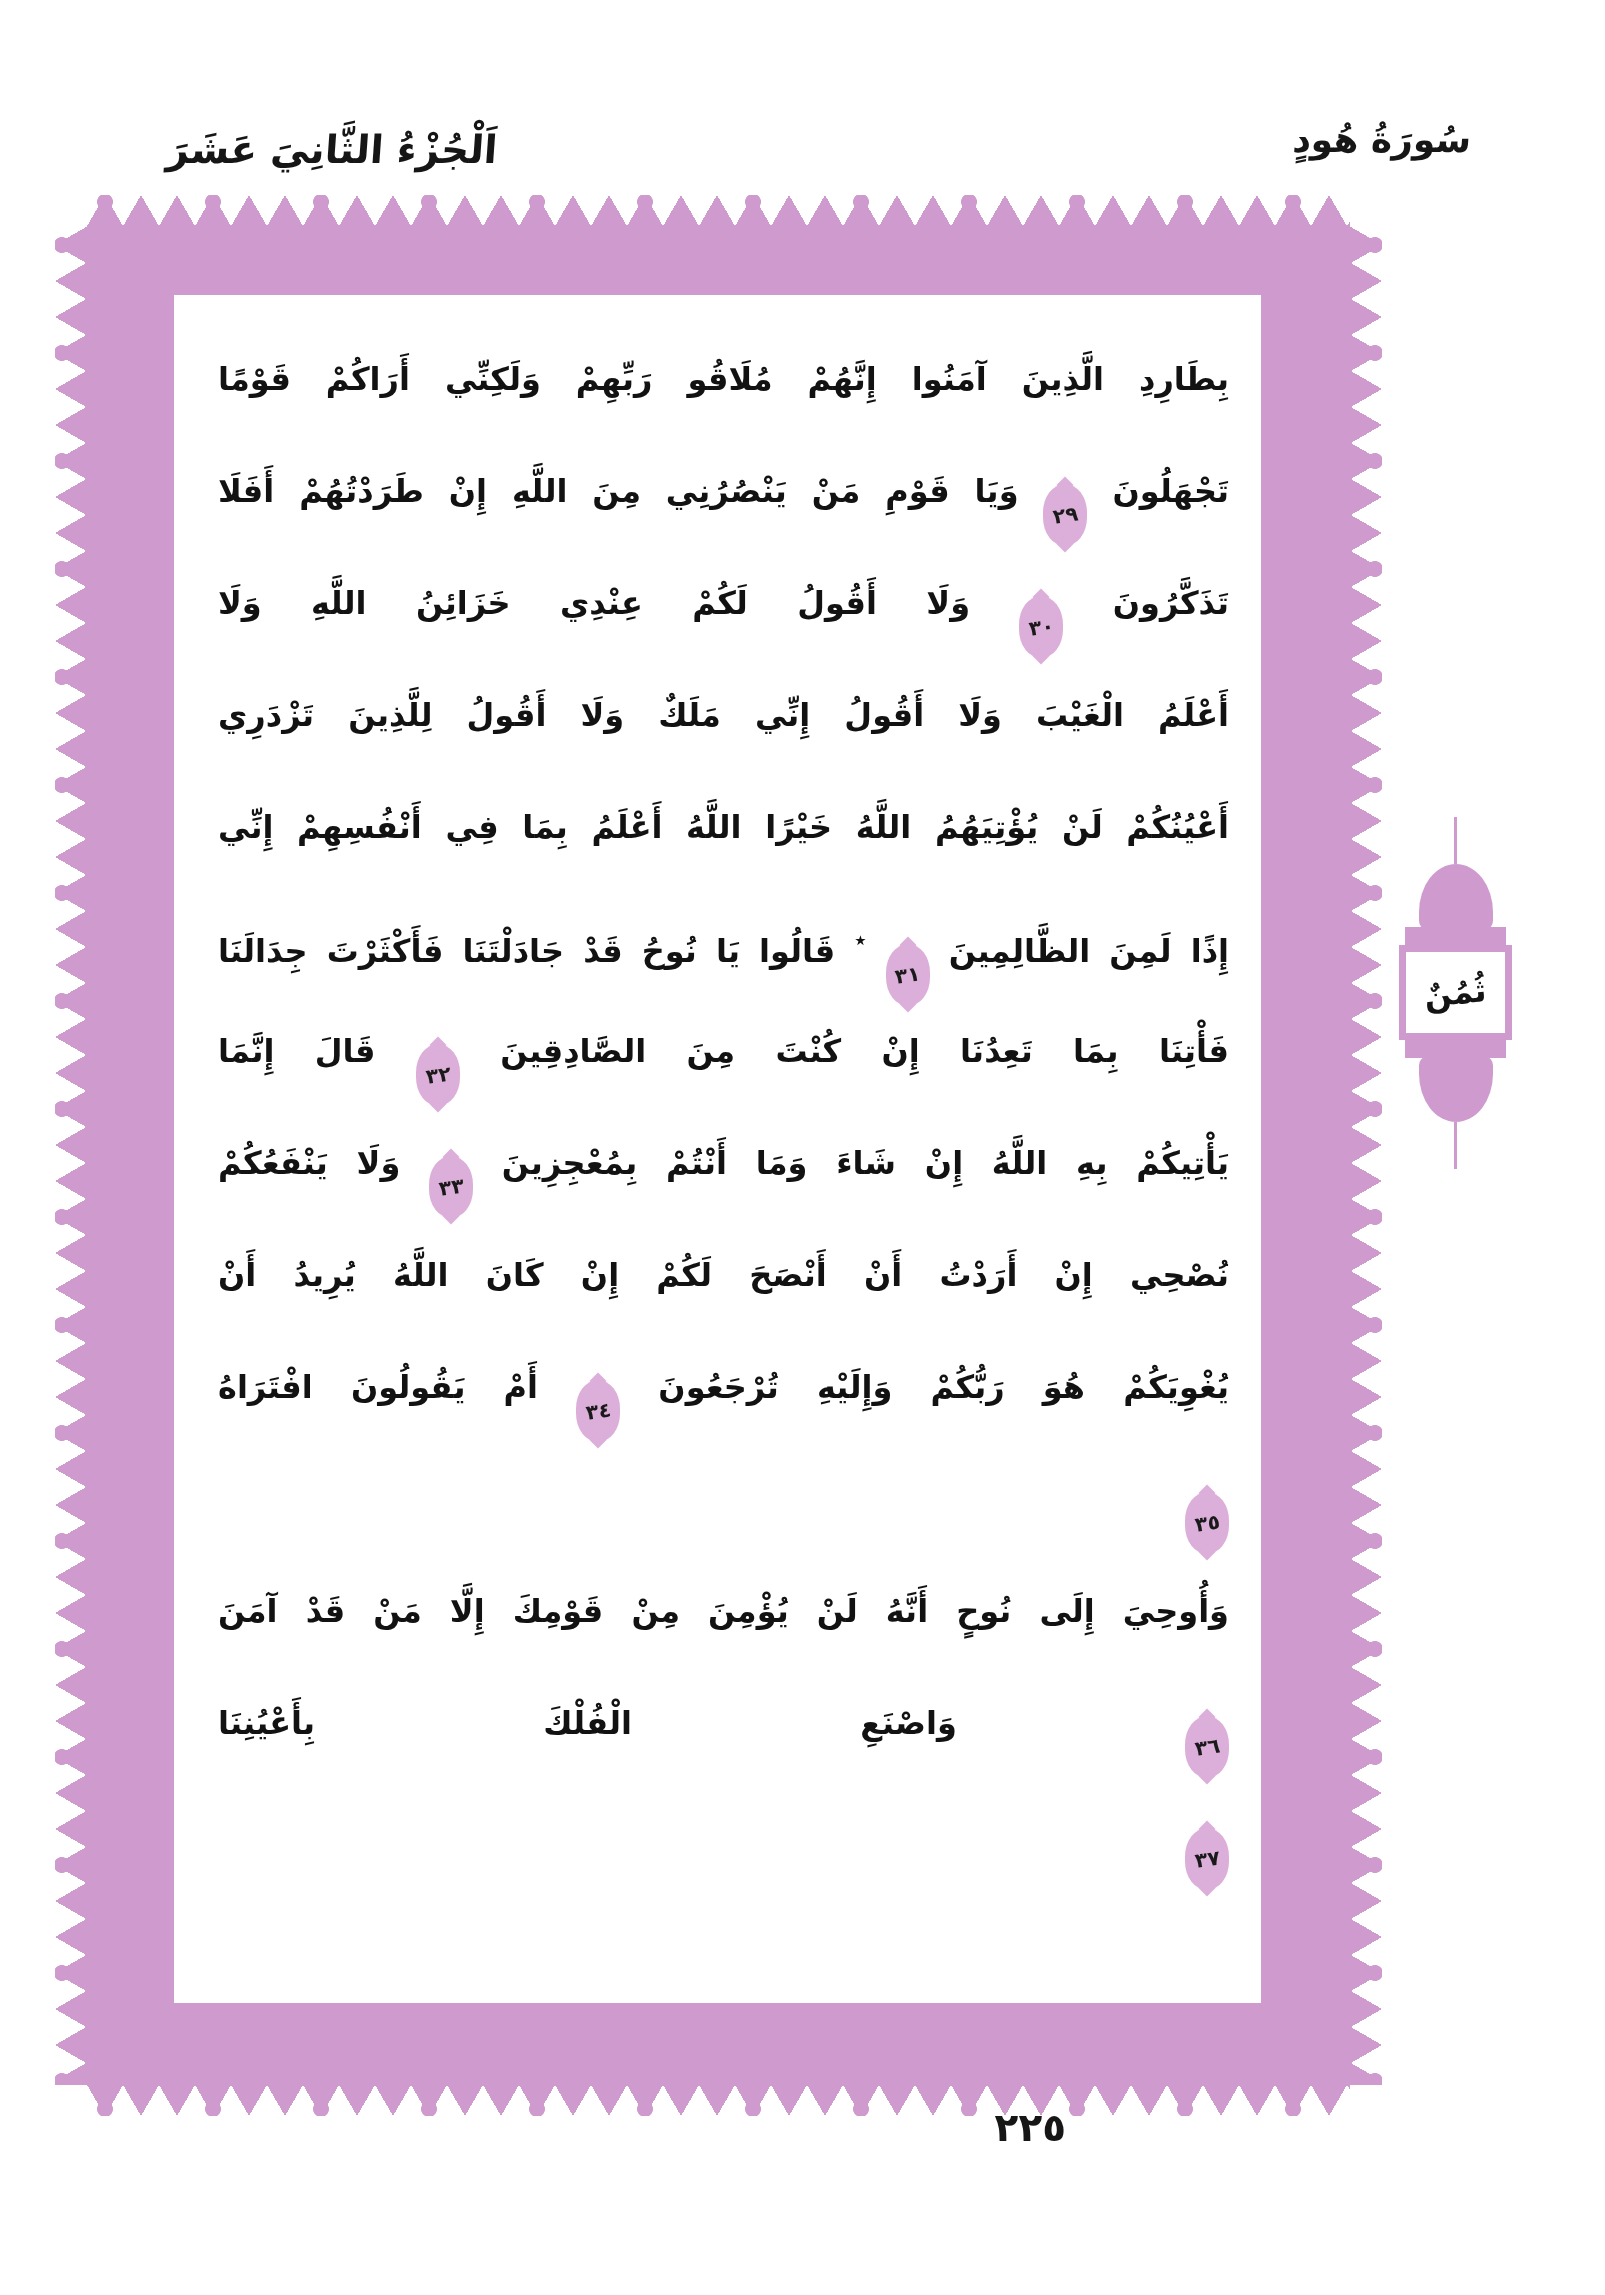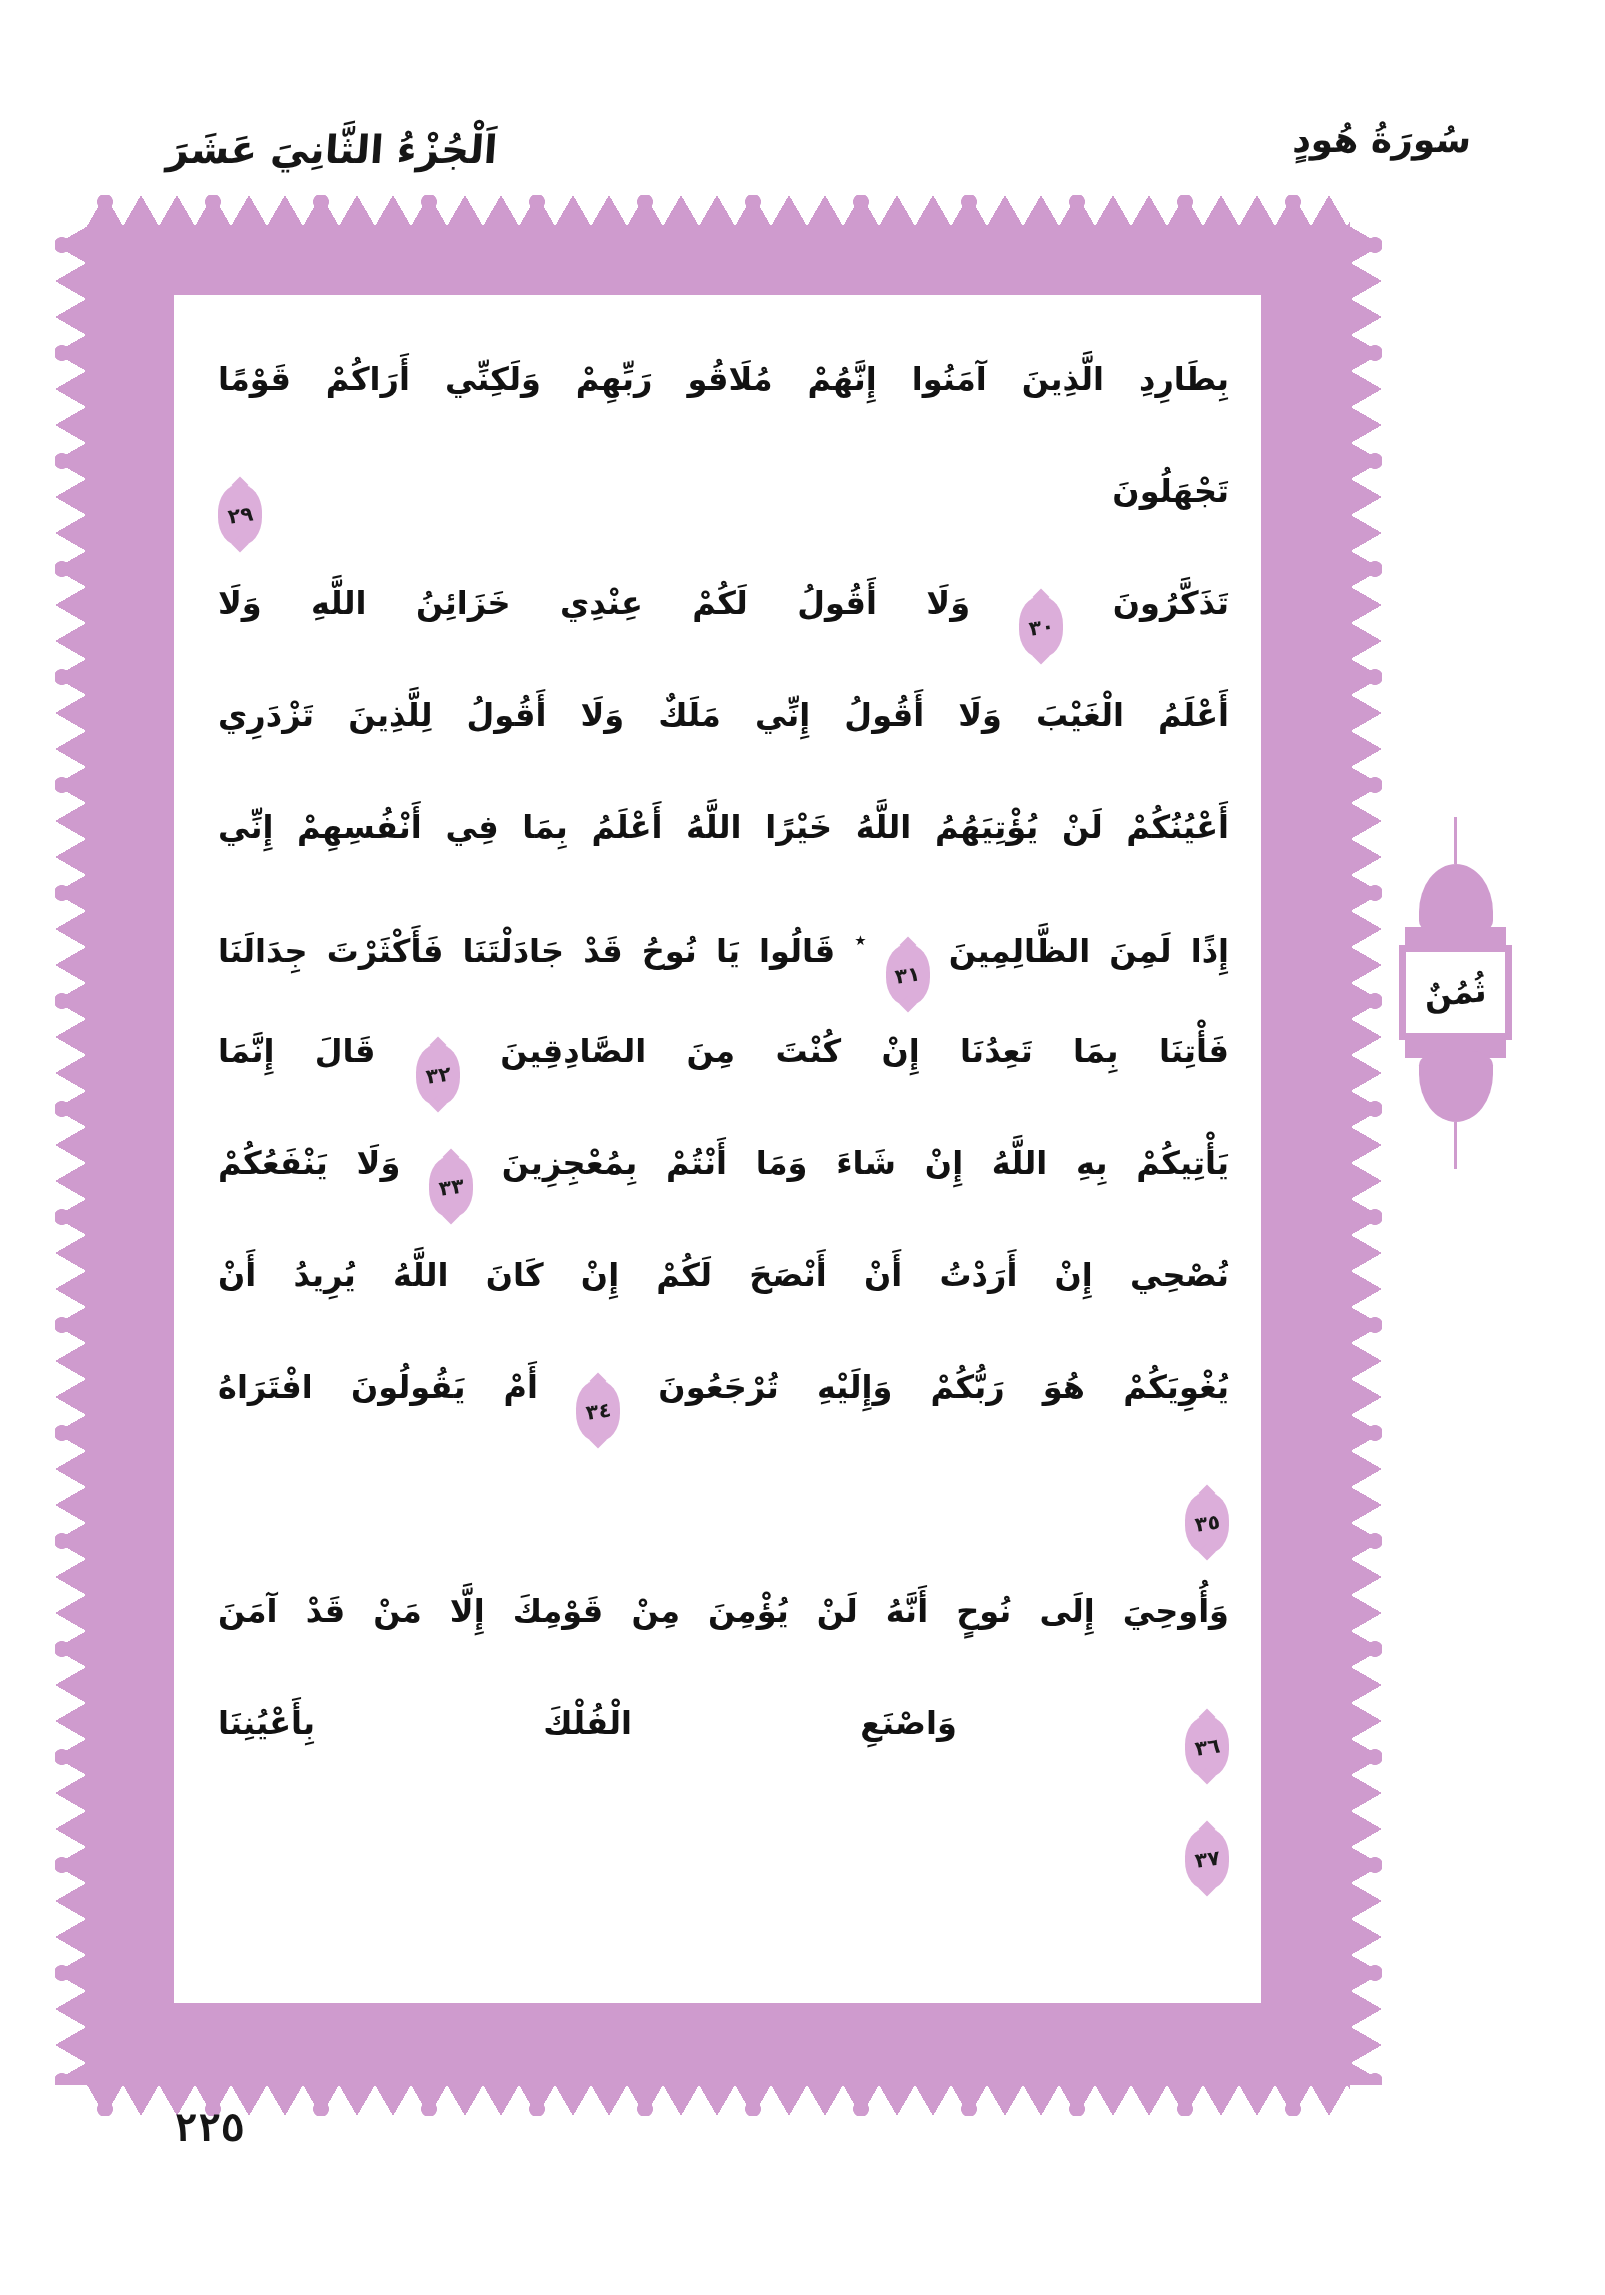--- a/index.html
+++ b/index.html
@@ -65,22 +65,22 @@
   .orn-dome{width:74px; height:71px; background:var(--band); margin:0 auto;
     border-radius:65% 65% 42% 42% / 88% 88% 26% 26%;}
   .orn-dome.flip{border-radius:42% 42% 65% 65% / 26% 26% 88% 88%;}
   .orn-shoulder{width:101px; height:18px; background:var(--band); margin:-7.6px auto 0;}
   .orn-shoulder.low{margin:0 auto -7.6px;}
   .orn-box{width:113px; height:95px; margin:0 auto; border:7.6px solid var(--band);
     background:#fff; display:flex; align-items:center; justify-content:center;}
   .orn-label{font-size:32px; font-weight:bold; color:#141414; transform:rotate(-6deg);}
   
   .page-num{
-    position:absolute; left:174px; top:2105px; width:906px;
-    text-align:left; font-size:39px; font-weight:bold; color:#161616;font-family:Liberation Mono, monospace;
+    position:absolute; left:160px; top:2105px; width:906px;
+    text-align:right; font-size:39px; font-weight:bold; color:#161616;
   }
 </style>
 </head>
 <body>
 
 <div class="page">
 
   <div class="hdr hdr-juz">اَلْجُزْءُ الثَّانِيَ عَشَرَ</div>
   <div class="hdr hdr-surah">سُورَةُ هُودٍ</div>
 
@@ -90,21 +90,21 @@
   <div class="band band-right"></div>
   <div class="fr fr-top"></div>
   <div class="fr fr-bottom"></div>
   <div class="fr fr-left"></div>
   <div class="fr fr-right"></div>
 
   <div class="text-area">
       <div class="line"><span>بِطَارِدِ الَّذِينَ آمَنُوا إِنَّهُمْ مُلَاقُو رَبِّهِمْ وَلَكِنِّي أَرَاكُمْ قَوْمًا</span> </div>
       <div class="line"><span>تَجْهَلُونَ</span> <span class="ayah">
           <span class="ayah-num">٢٩</span>
-        </span>  </div>
+        </span> <span>وَيَا قَوْمِ مَنْ يَنْصُرُنِي مِنَ اللَّهِ إِنْ طَرَدْتُهُمْ أَفَلَا</span> </div>
       <div class="line"><span>تَذَكَّرُونَ</span> <span class="ayah">
           <span class="ayah-num">٣٠</span>
         </span> <span>وَلَا أَقُولُ لَكُمْ عِنْدِي خَزَائِنُ اللَّهِ وَلَا</span> </div>
       <div class="line"><span>أَعْلَمُ الْغَيْبَ وَلَا أَقُولُ إِنِّي مَلَكٌ وَلَا أَقُولُ لِلَّذِينَ تَزْدَرِي</span> </div>
       <div class="line"><span>أَعْيُنُكُمْ لَنْ يُؤْتِيَهُمُ اللَّهُ خَيْرًا اللَّهُ أَعْلَمُ بِمَا فِي أَنْفُسِهِمْ إِنِّي</span> </div>
       <div class="line"><span>إِذًا لَمِنَ الظَّالِمِينَ</span> <span class="ayah">
           <span class="ayah-num">٣١</span>
         </span> <span class="star">٭</span> <span>قَالُوا يَا نُوحُ قَدْ جَادَلْتَنَا فَأَكْثَرْتَ جِدَالَنَا</span> </div>
       <div class="line"><span>فَأْتِنَا بِمَا تَعِدُنَا إِنْ كُنْتَ مِنَ الصَّادِقِينَ</span> <span class="ayah">
           <span class="ayah-num">٣٢</span>

